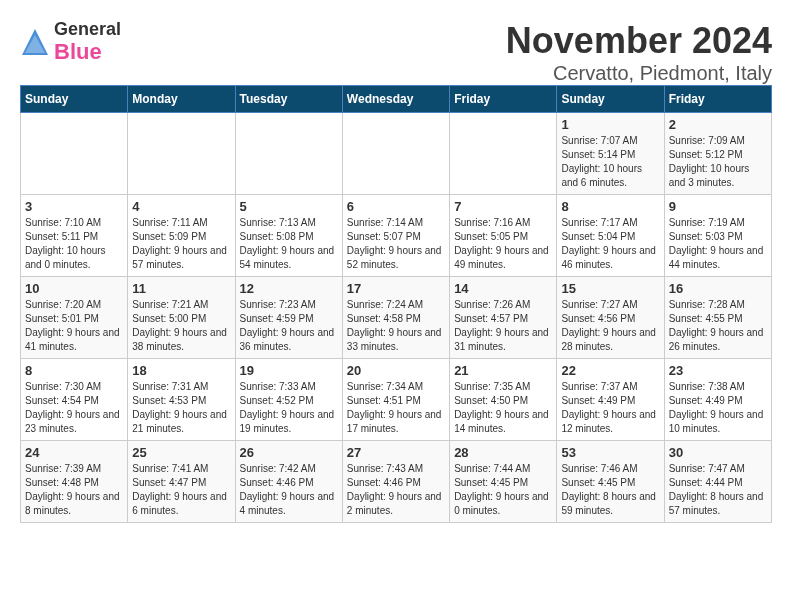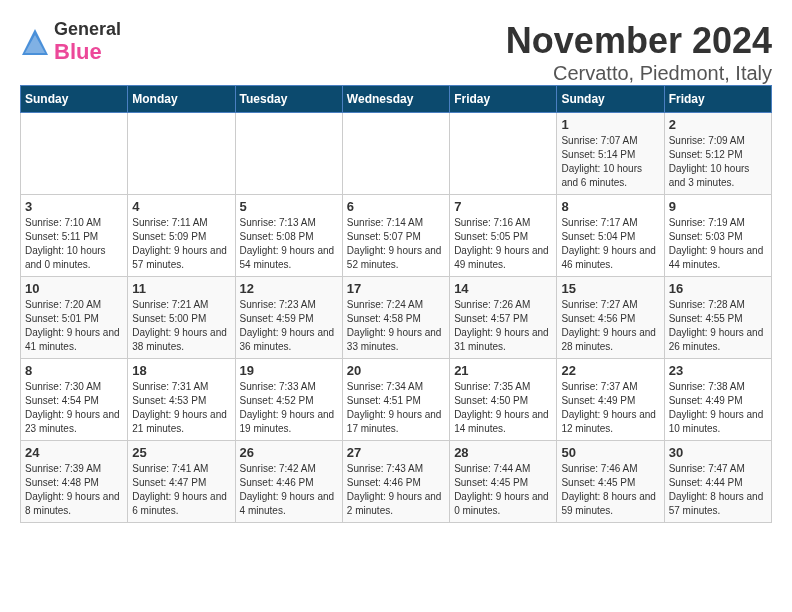--- a/index.html
+++ b/index.html
@@ -301,21 +301,21 @@
 Sunset: 4:46 PM
 Daylight: 9 hours and 2 minutes.</div>
         </td>
         <td>
           <span class="day-number">28</span>
           <div class="day-info">Sunrise: 7:44 AM
 Sunset: 4:45 PM
 Daylight: 9 hours and 0 minutes.</div>
         </td>
         <td>
-          <span class="day-number">50</span>
+          <span class="day-number">53</span>
           <div class="day-info">Sunrise: 7:46 AM
 Sunset: 4:45 PM
 Daylight: 8 hours and 59 minutes.</div>
         </td>
         <td>
           <span class="day-number">30</span>
           <div class="day-info">Sunrise: 7:47 AM
 Sunset: 4:44 PM
 Daylight: 8 hours and 57 minutes.</div>
         </td>

